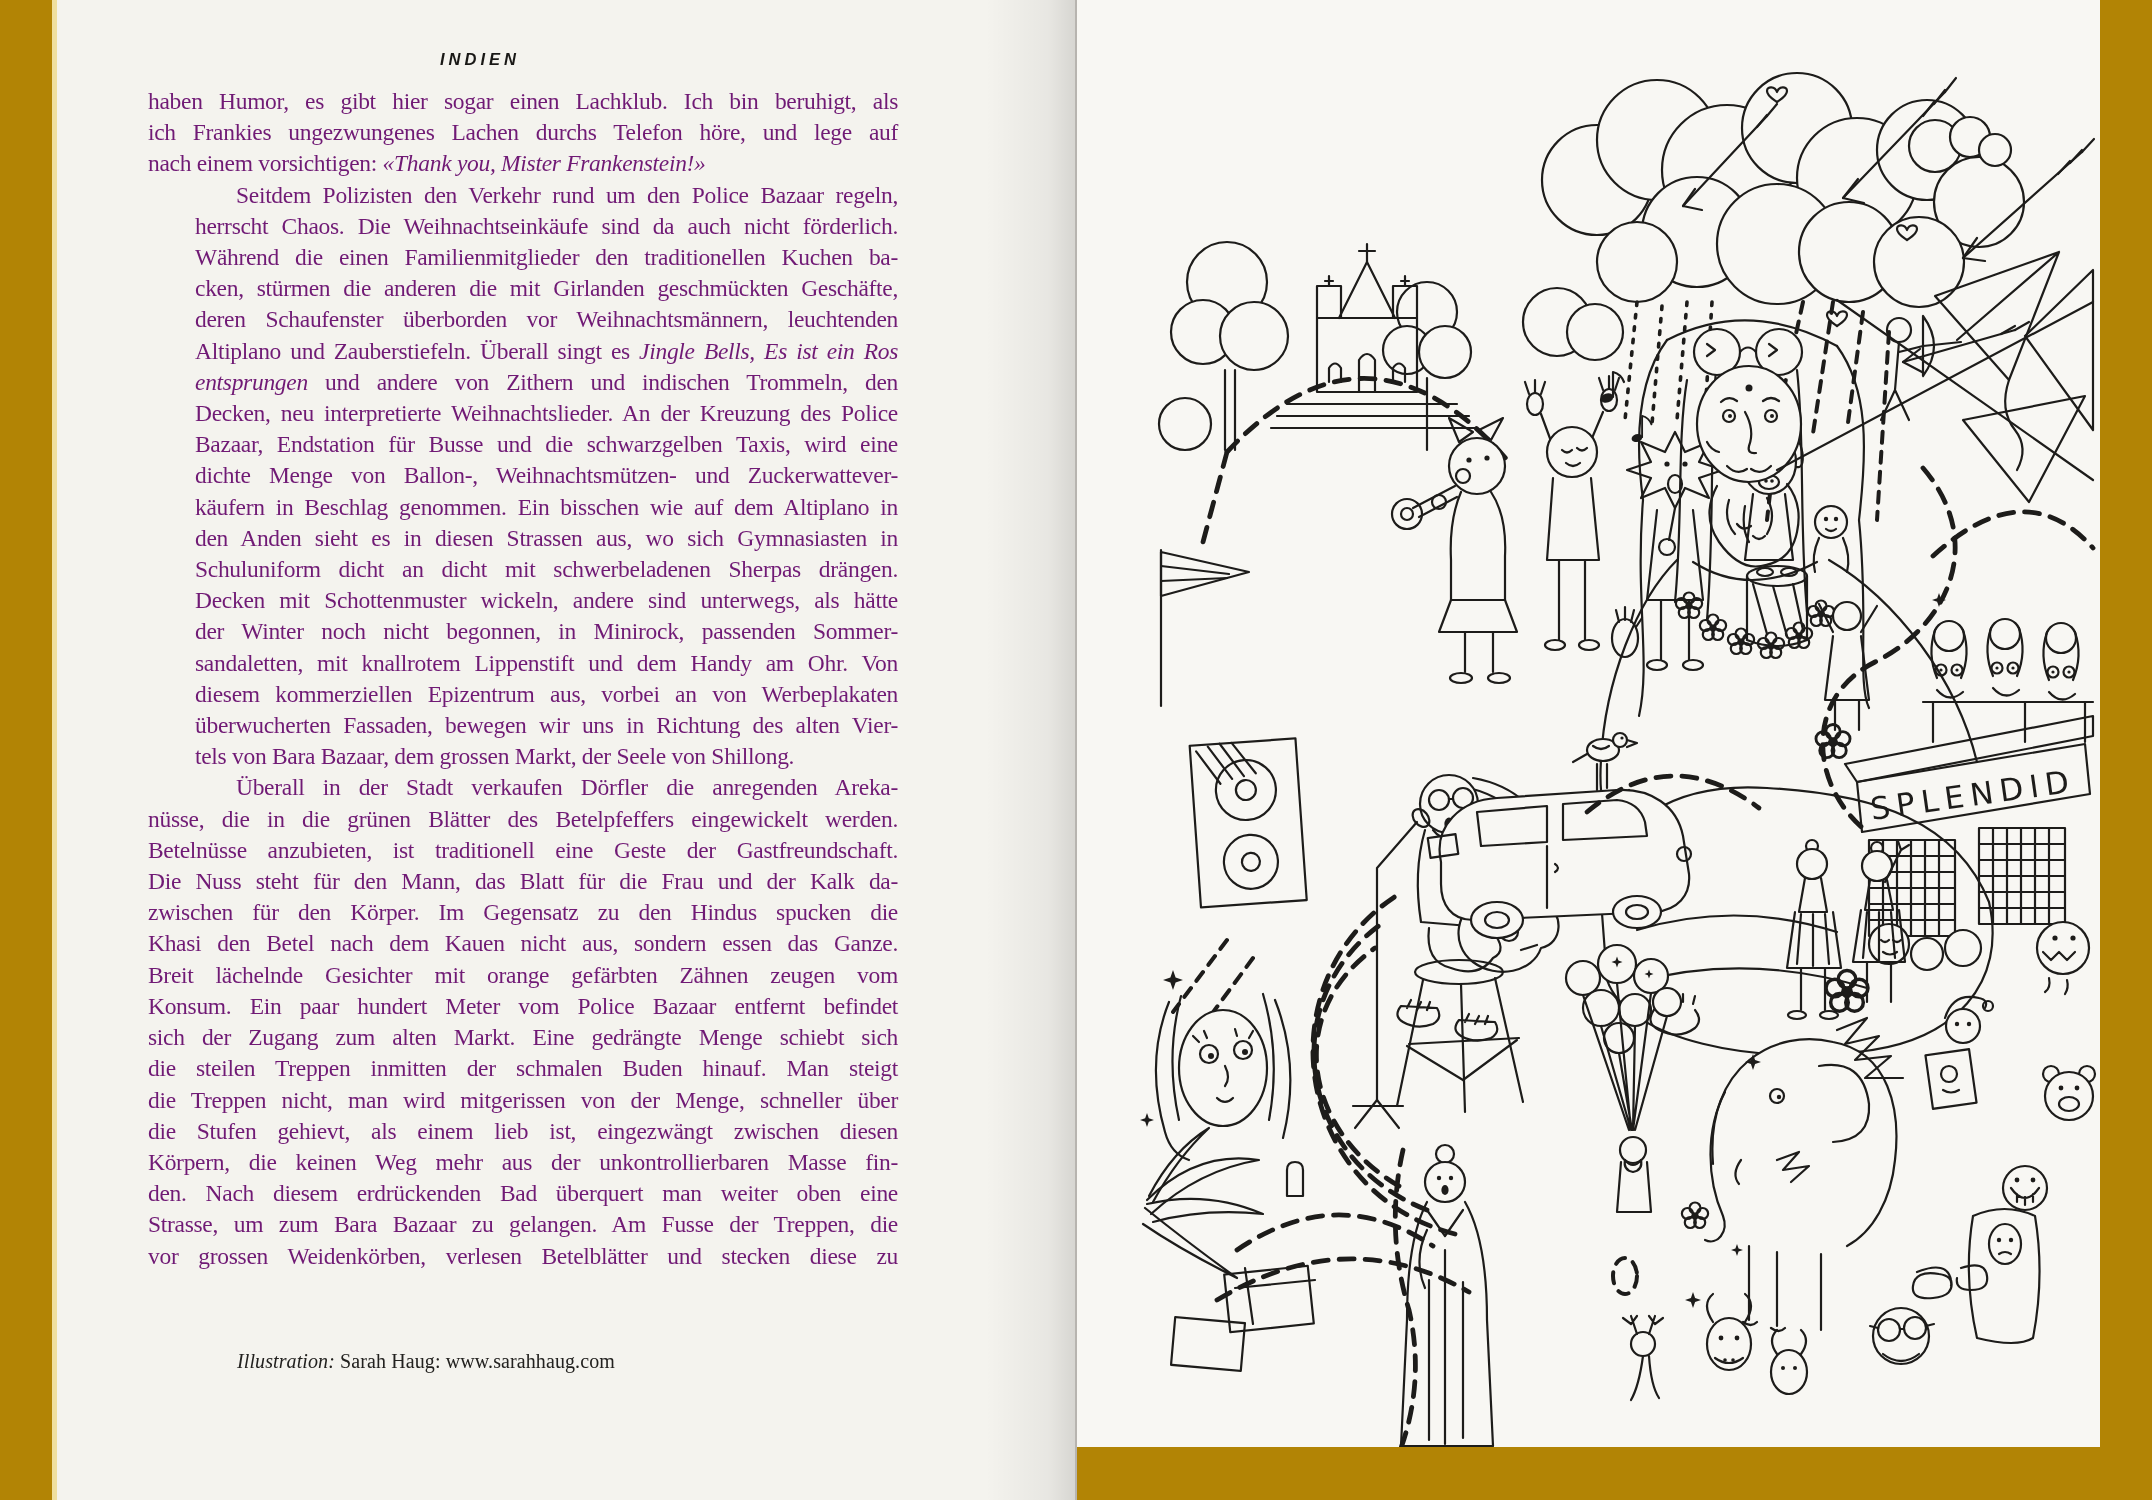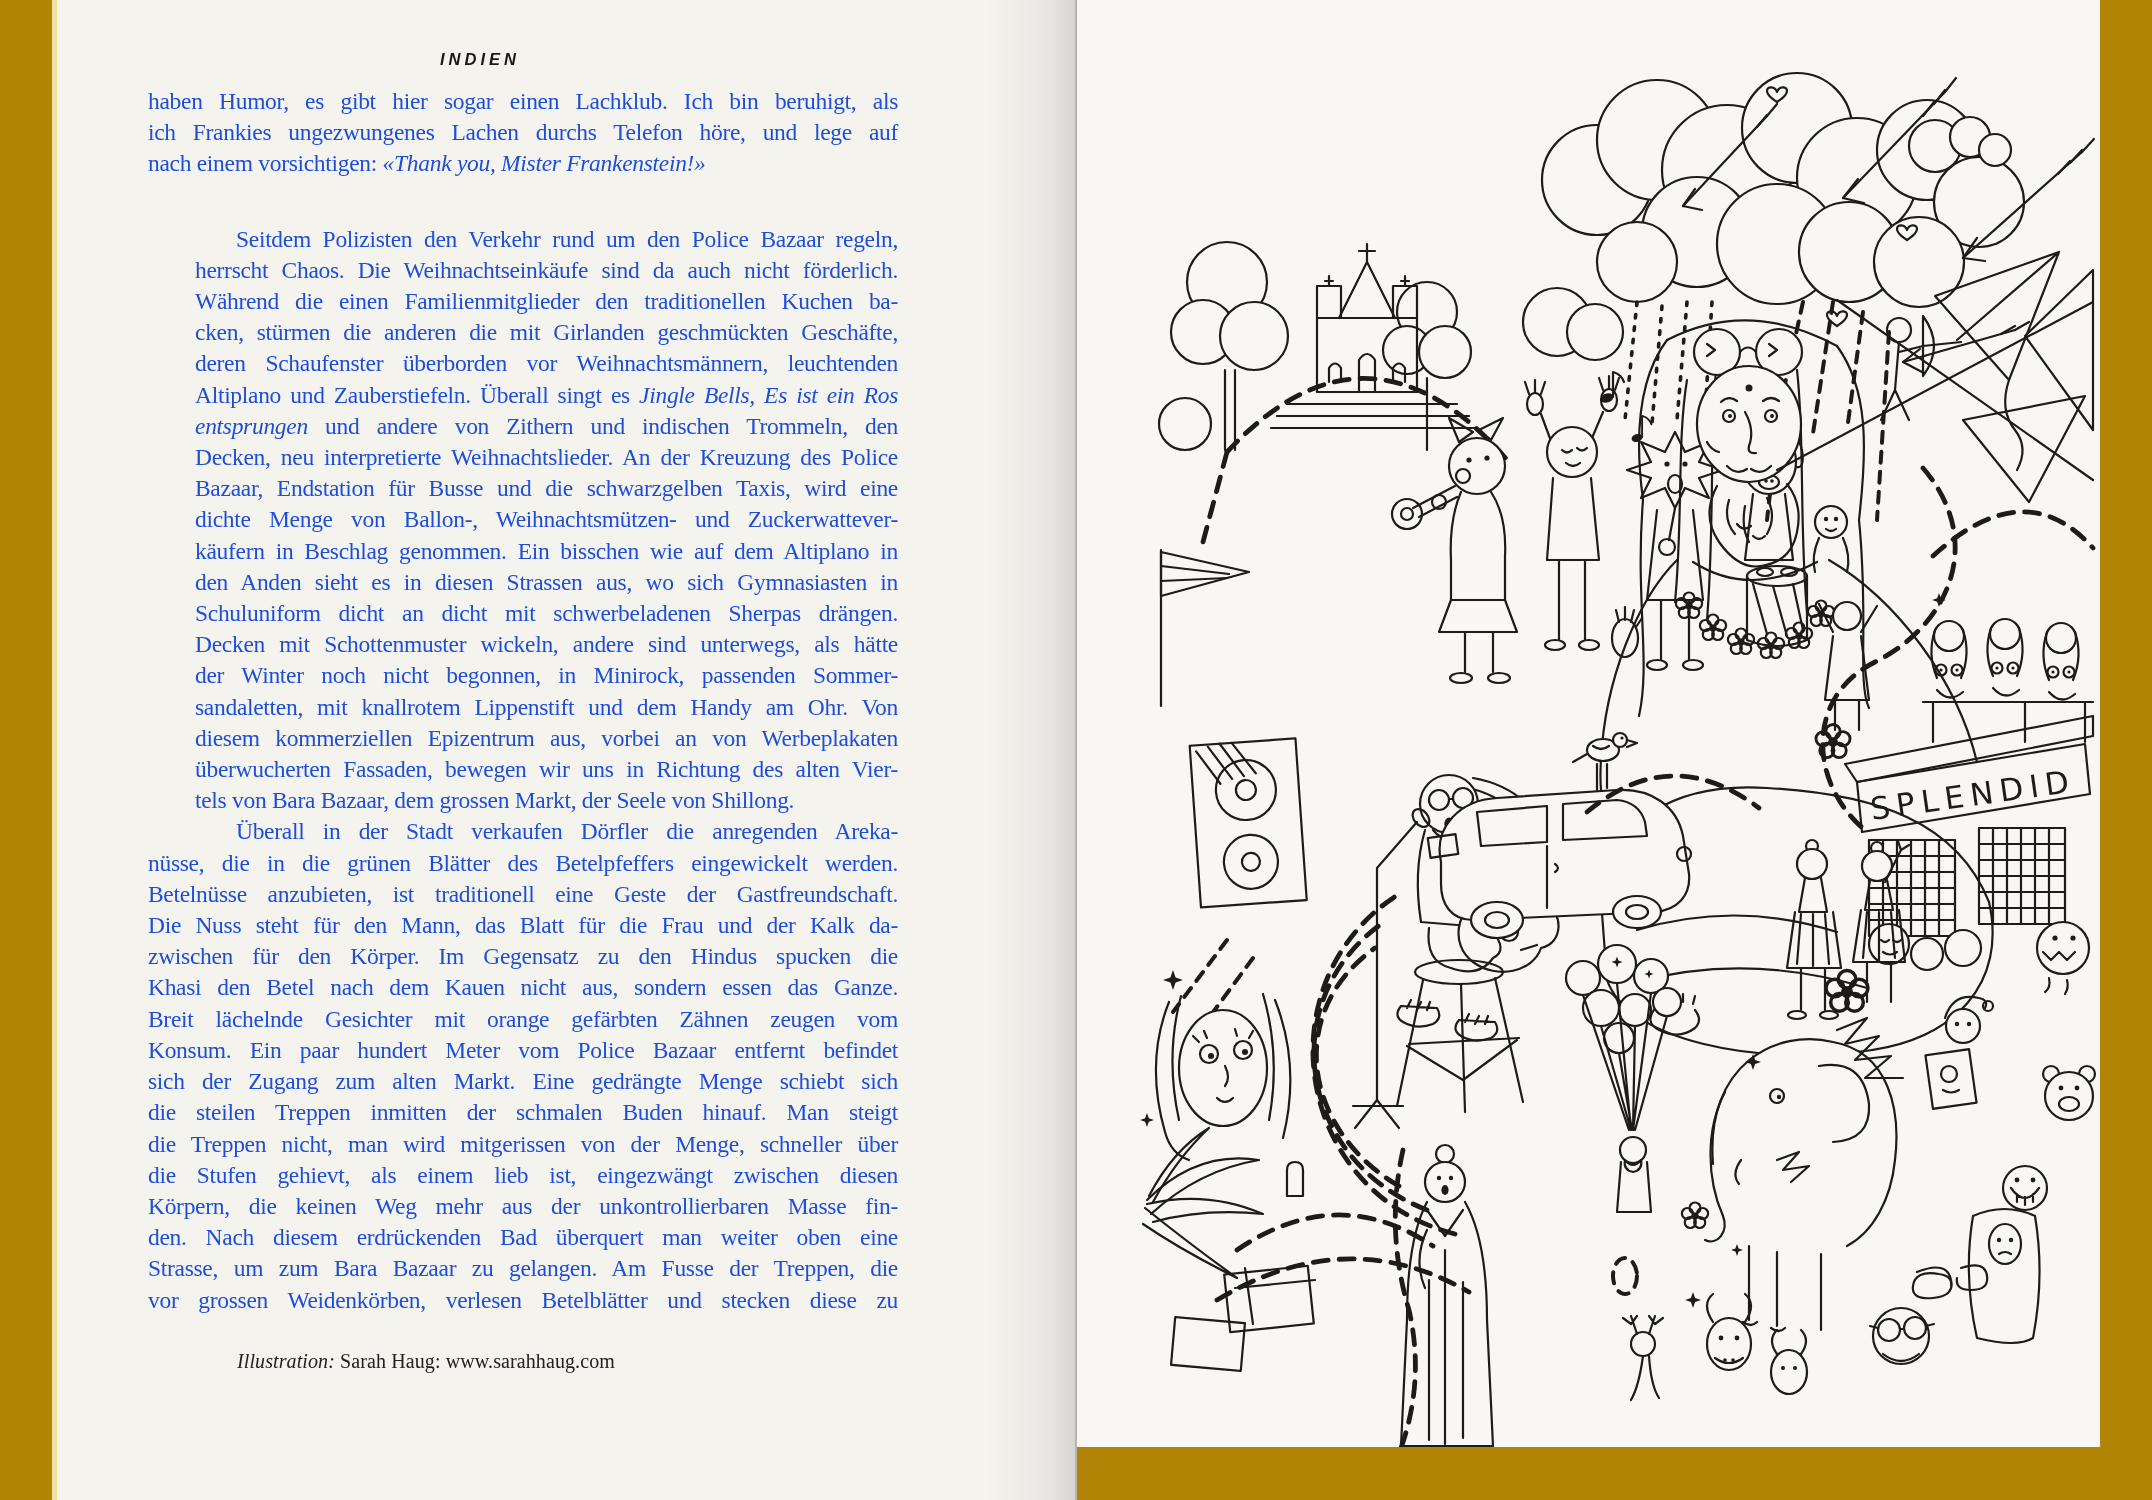--- a/index.html
+++ b/index.html
@@ -13,23 +13,23 @@
   
   .left-page{position:absolute;left:57px;top:0;width:1018px;height:1500px;background:#f4f3ee;border-radius:9px;}
   .left-page .curl{position:absolute;right:0;top:0;width:90px;height:100%;
     background:linear-gradient(to right, rgba(0,0,0,0) 0%, rgba(0,0,0,0.05) 70%, rgba(0,0,0,0.12) 100%);}
   .section-header{
     position:absolute;left:323px;top:50px;width:200px;text-align:center;
     font-family:"Liberation Sans",sans-serif;font-weight:700;font-style:italic;
     font-size:16.5px;letter-spacing:4px;color:#191816;
   }
   .textblock{position:absolute;left:91px;top:86px;width:750px;font-size:23.5px;
-    line-height:31.2px;letter-spacing:-0.3px;color:#1d4ed8;}
+    line-height:31.2px;letter-spacing:-0.3px;color:#701a75;}
   .para{margin:0;}
-  .para.block-indent{margin-left:47px;width:703px;margin-top:44px;}
+  .para.block-indent{margin-left:47px;width:703px;}
   .tline{text-align:justify;text-align-last:justify;white-space:normal;}
   .tline.last{text-align-last:left;}
   em{font-style:italic;}
   .caption{position:absolute;left:180px;top:1350px;font-size:20px;letter-spacing:0.1px;color:#22211f;}
   .caption .cap-label{font-style:italic;}
   
   .gutter-line{position:absolute;left:1075px;top:0;width:2px;height:1500px;background:#b7b4af;}
   .gutter-shadow-r{position:absolute;left:1077px;top:0;width:26px;height:1500px;
     background:linear-gradient(to right, rgba(0,0,0,0.06), rgba(0,0,0,0));}
   

